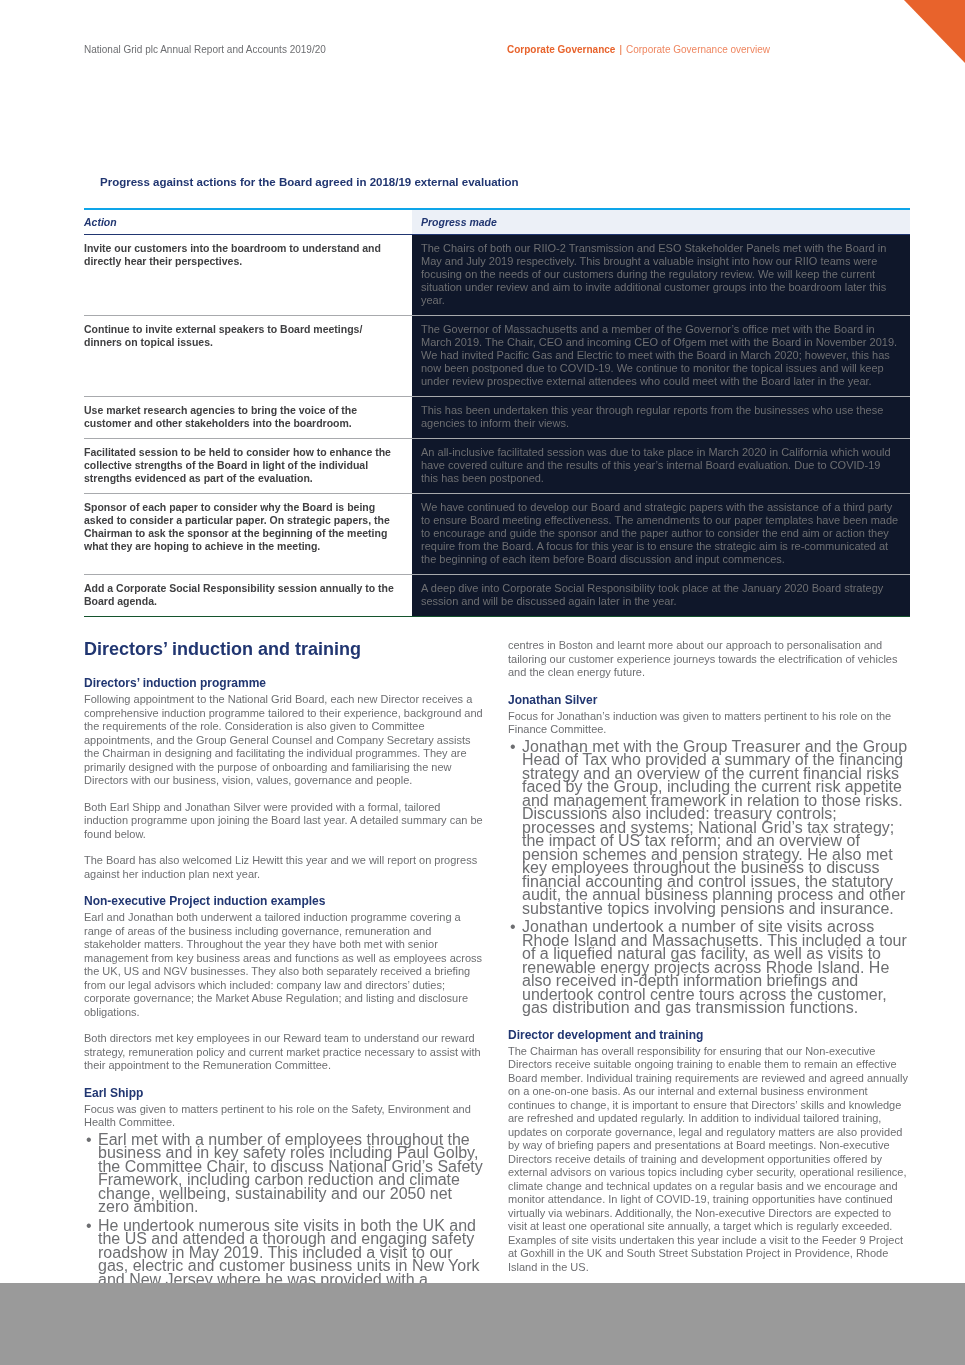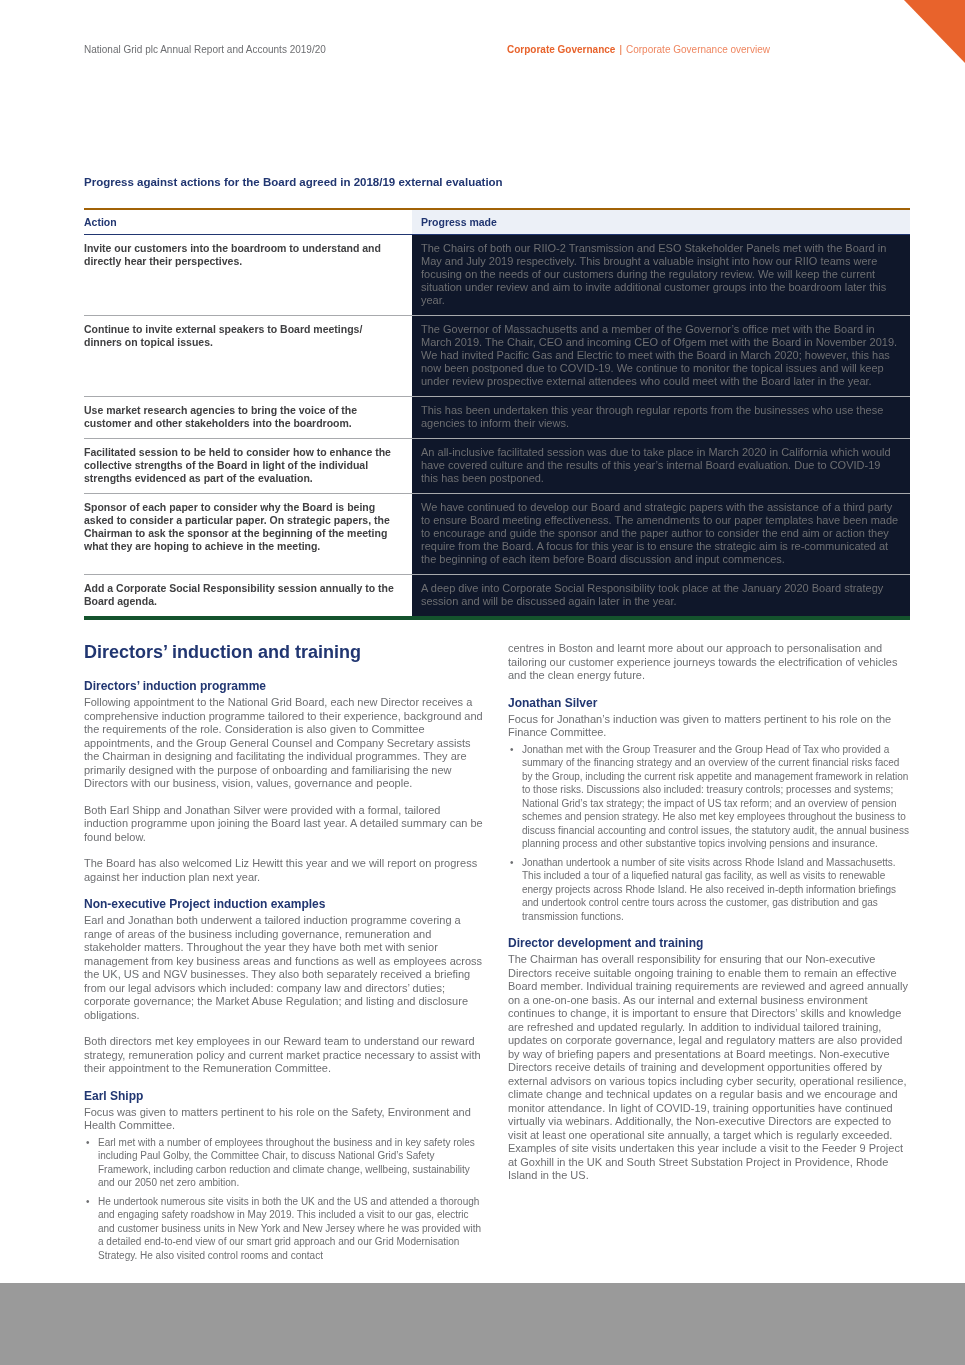--- a/index.html
+++ b/index.html
@@ -36,46 +36,47 @@
   .hr-rest { color: #ef8660; }
 
   
   .content {
     position: absolute;
     top: 176px; left: 84px; right: 55px;
   }
 
   
   .table-title {
-    margin: 0 0 20px 0;
+    margin: 0 0 20px 16px;
     font-size: 11.5px;
     font-weight: bold;
     color: #213671;
   }
   .tbl { width: 100%; }
   .tbl-head {
     display: grid;
     grid-template-columns: 328px 1fr;
-    border-top: 2px solid #a16207;
+    border-top: 2px solid #0ea5e9;
     border-bottom: 1px solid #213671;
+    font-style: italic;
   }
   .tbl-head .hcell {
     font-size: 10.5px;
     font-weight: bold;
     color: #213671;
     padding: 6px 0 5px 0;
     line-height: 13px;
   }
   .tbl-head .hcell.progress { background: #ecf0f7; padding-left: 9px; }
   .tbl-row {
     display: grid;
     grid-template-columns: 328px 1fr;
     border-bottom: 1px solid #a8aaad;
   }
-  .tbl-row:last-child { border-bottom: 4px solid #14532d; }
+  .tbl-row:last-child { border-bottom: 1px solid #14532d; }
   .cell-action {
     font-size: 10.5px;
     font-weight: bold;
     color: #404042;
     line-height: 13px;
     padding: 7px 16px 8px 0;
   }
   .cell-progress {
     background: #0f172a;
     font-size: 11px;
@@ -115,21 +116,21 @@
   .article p.tight { margin-bottom: 3px; }
   .article ul {
     list-style: none;
     margin: 0 0 13px 0;
     padding: 0;
   }
   .article li {
     position: relative;
     padding-left: 14px;
     margin: 0 0 5px 0;
-    font-size: 10px;
+    font-size: 16px;
     line-height: 13.5px;
     color: #6d6e71;
   }
   .article li::before {
     content: "\2022";
     position: absolute;
     left: 2px;
     top: 0;
     color: #6d6e71;
   }

